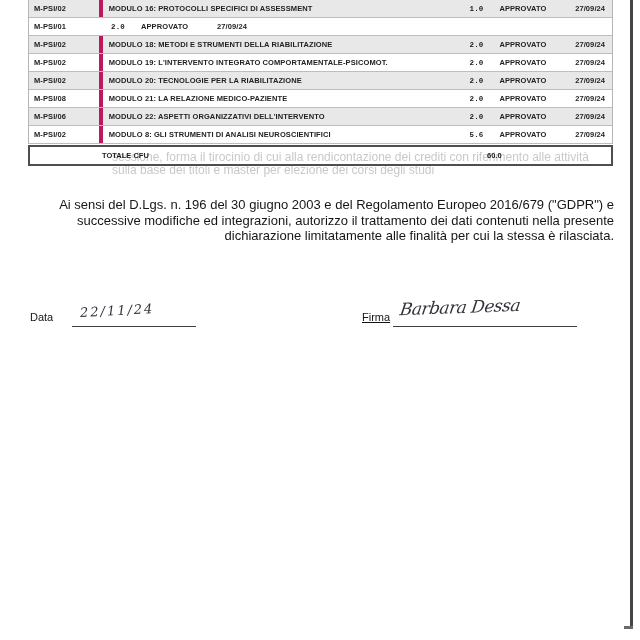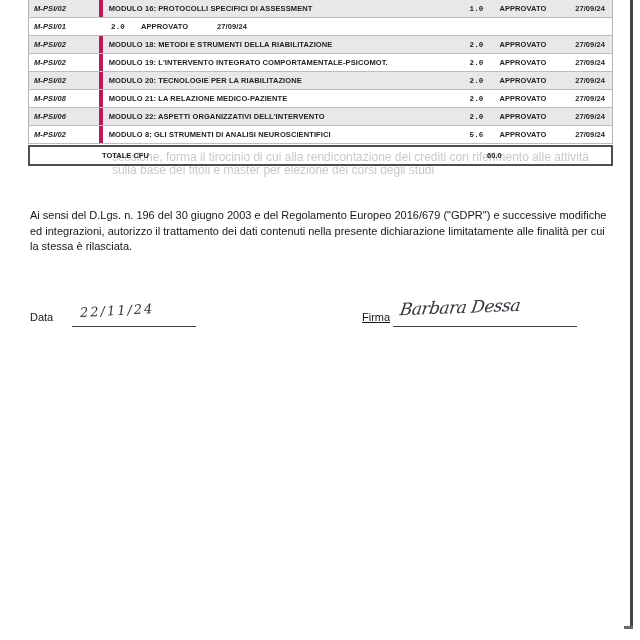--- a/index.html
+++ b/index.html
@@ -33,21 +33,21 @@
   }
   .module-row {
     display:flex; align-items:center;
     height:18px;
     border-bottom:1px solid #bdbdbd;
     font-size:7.5px; font-weight:bold; color:#222;
     letter-spacing:0.1px;
     white-space:nowrap; overflow:hidden;
   }
   #table-body .module-row:nth-child(odd) { background:#e8e8e8; }
-  .col-code  { width:70px; padding-left:5px;font-style:italic; }
+  .col-code  { width:70px; padding-left:5px; }
   .col-title { width:360px; padding-left:6px; border-left:4px solid #be185d; height:100%; display:flex; align-items:center; }
   .col-cfu   { width:38px; text-align:center;font-family:Liberation Mono, monospace; }
   .col-status{ width:74px; padding-left:4px; }
   .col-date  { width:43px; padding-left:6px; }
 
   
   .total-row {
     position:absolute; left:28px; top:145px; width:585px; height:21px;
     border:2px solid #4e4e4e;
     display:flex; align-items:center;
@@ -60,22 +60,22 @@
   
   .ghost-text {
     position:absolute; left:112px; top:151px; width:502px;
     font-size:12px; line-height:13px; color:#9b9b9b;
     opacity:0.55; filter:blur(0.3px);
     pointer-events:none;
   }
 
   
   .privacy {
-    position:absolute; left:30px; top:208px; width:584px;
-    font-size:11px; line-height:15.5px; color:#161616;
+    position:absolute; left:30px; top:197px; width:584px;
+    font-size:13px; line-height:15.5px; color:#161616;text-align:right;
   }
 
   
   .label {
     position:absolute; font-size:11px; color:#141414;
   }
   .date-label  { left:30px;  top:311px; }
   .firma-label { left:362px; top:311px;text-decoration:underline; }
   .sig-line {
     position:absolute; top:326px; border-top:1px solid #3e3e3e; height:0;

